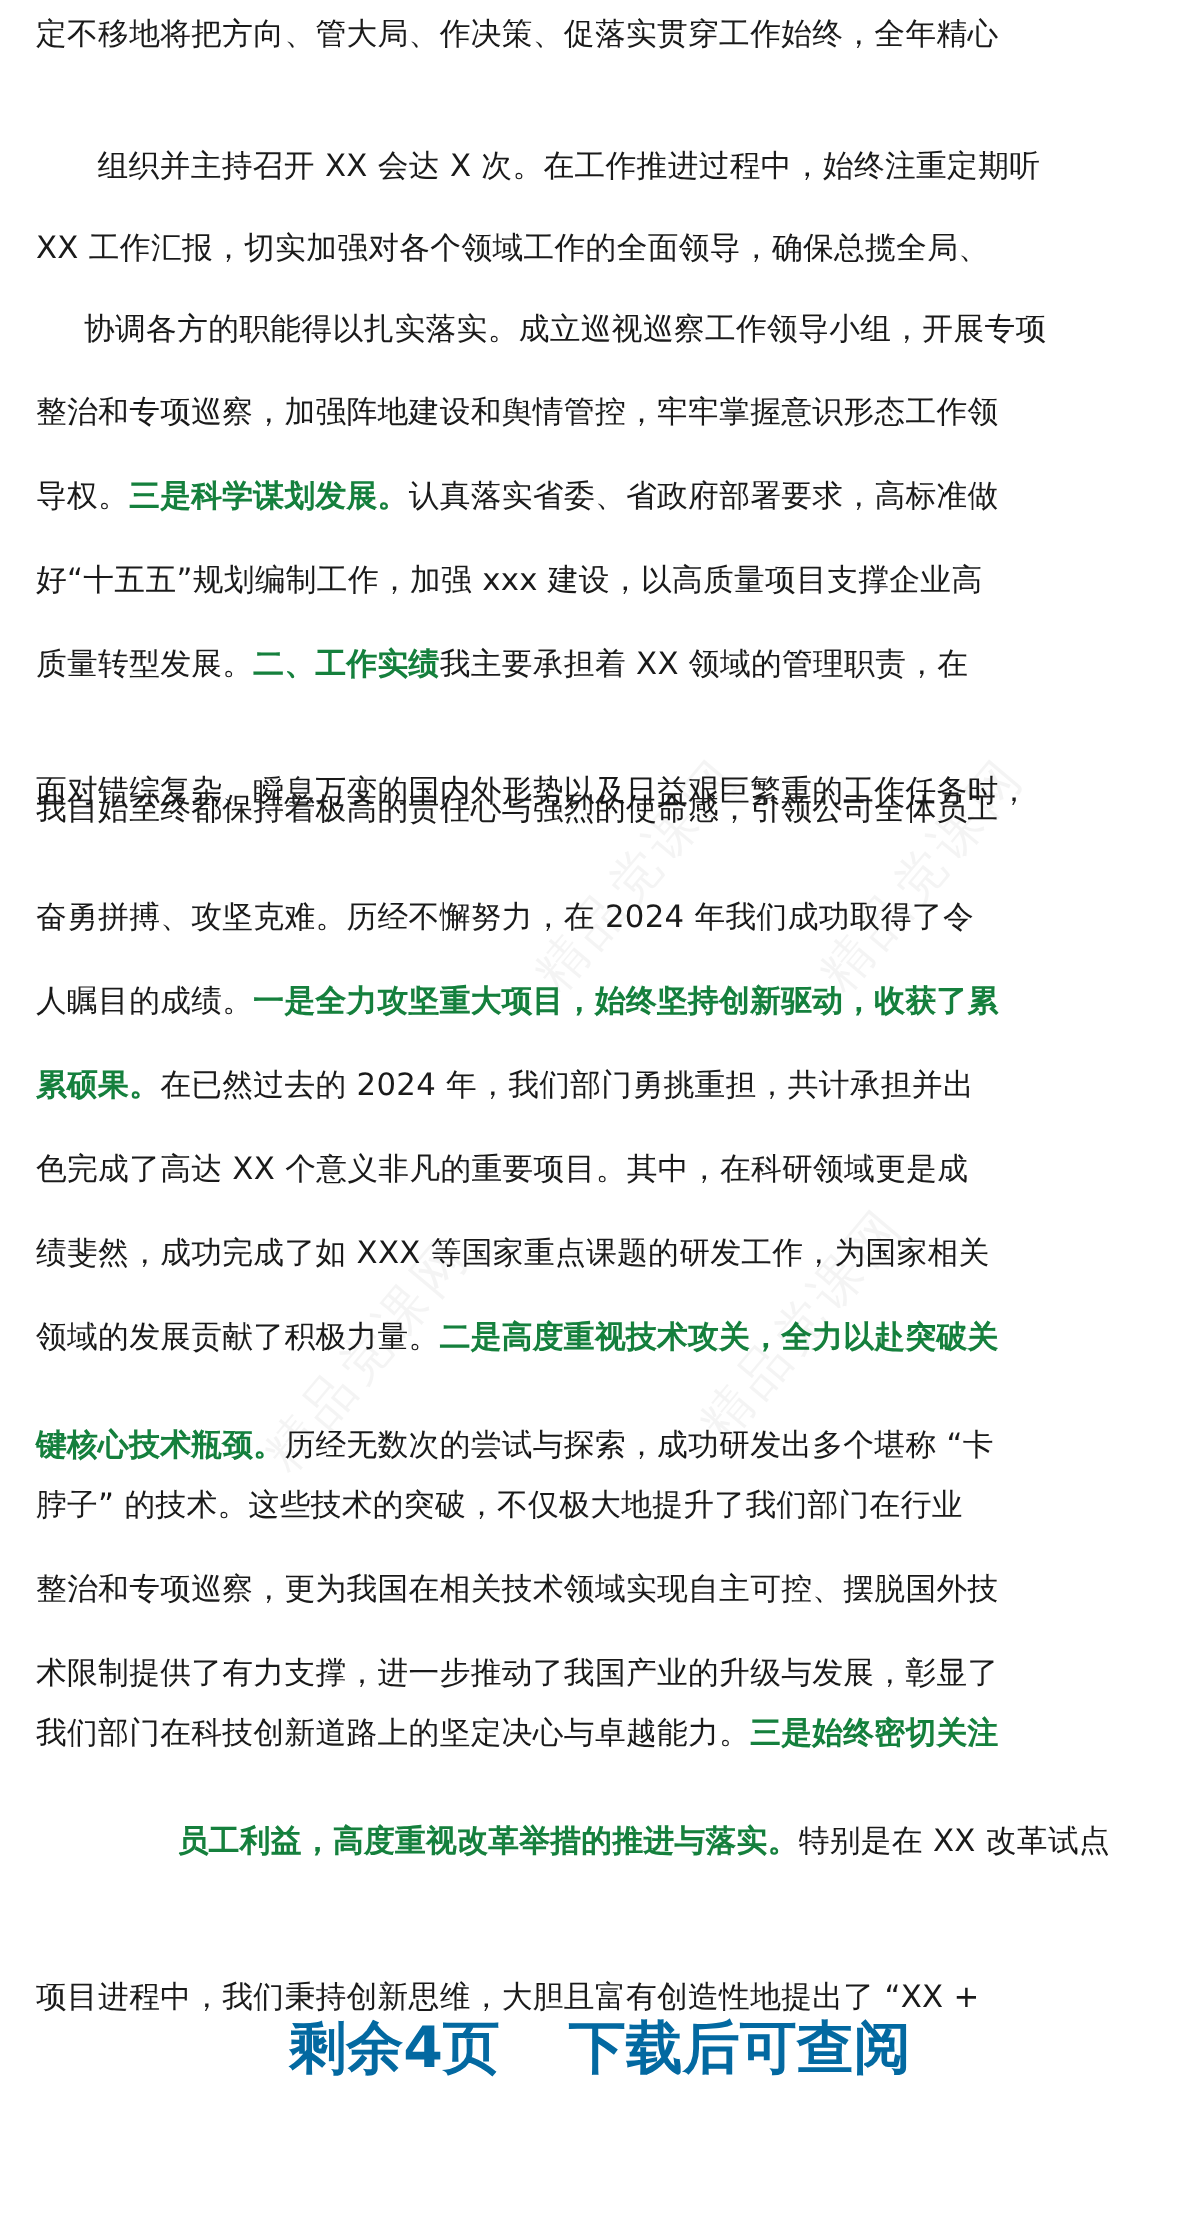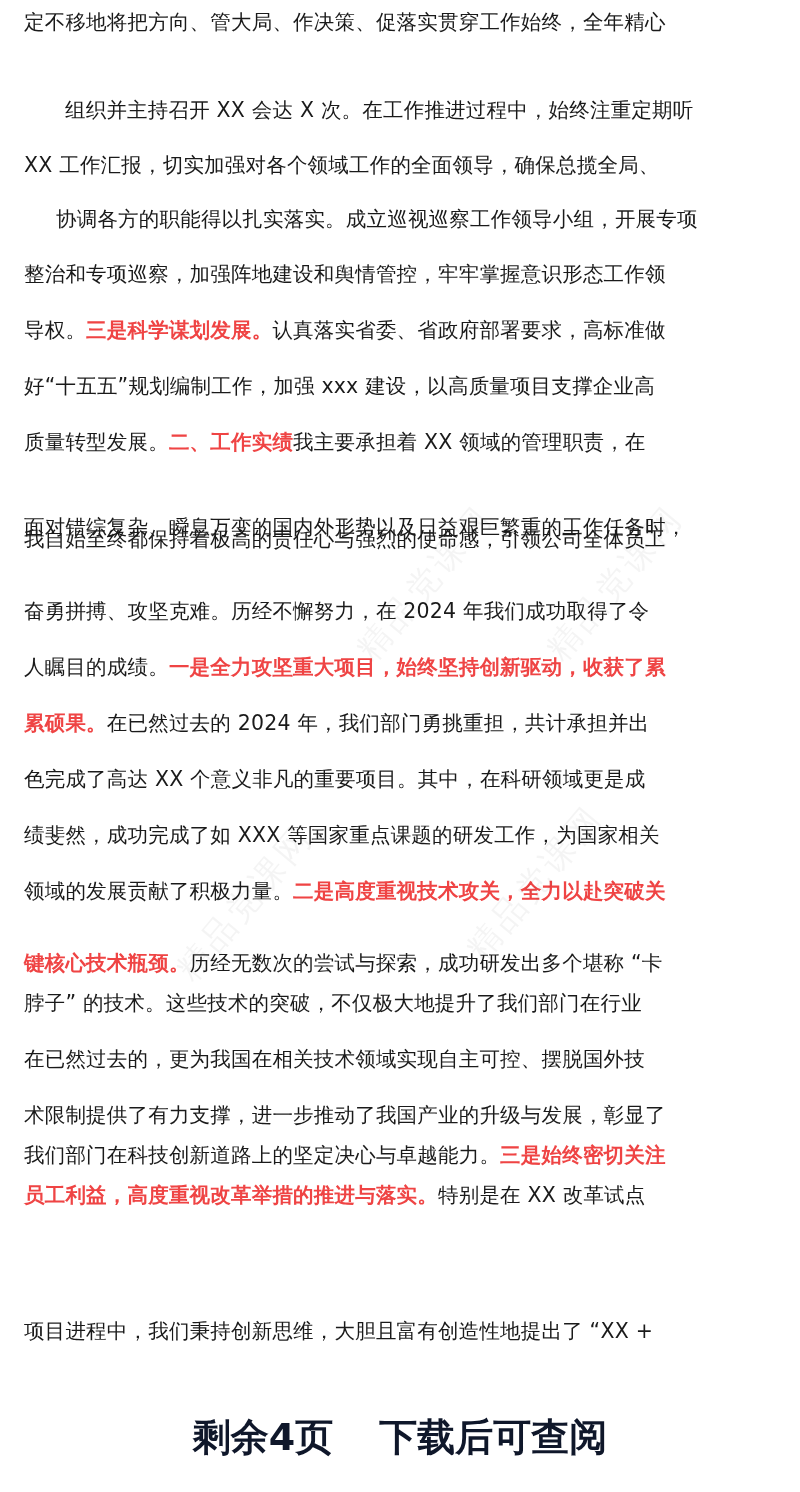--- a/index.html
+++ b/index.html
@@ -27,42 +27,42 @@
       left: 24px;
       right: 0;
       height: 30px;
       font-size: 20.5px;
       line-height: 30px;
       white-space: nowrap;
       letter-spacing: 0.2px;
     }
     .line .b {
       font-weight: bold;
-      color: #ef4444;
+      color: #15803d;
     }
     .watermark {
       position: absolute;
       font-size: 34px;
       color: rgba(0,0,0,0.045);
       transform: rotate(-50deg);
       white-space: nowrap;
       pointer-events: none;
       letter-spacing: 4px;
     }
     .footer-note {
       position: absolute;
       left: 0;
       width: 800px;
-      top: 1412px;
+      top: 1340px;
       height: 52px;
       text-align: center;
       font-family: "DejaVu Sans", "Liberation Sans", sans-serif;
       font-size: 38px;
       font-weight: bold;
-      color: #0f172a;
+      color: #0369a1;
       letter-spacing: 0px;
     }
     .footer-note span + span {
       margin-left: 46px;
     }
   </style>
 </head>
 <body>
 
 <div class="page">
@@ -78,24 +78,24 @@
       <div class="line" style="top: 512px;"><span>面对错综复杂、瞬息万变的国内外形势以及日益艰巨繁重的工作任务时，</span></div>
       <div class="line" style="top: 524px;"><span>我自始至终都保持着极高的责任心与强烈的使命感，引领公司全体员工</span></div>
       <div class="line" style="top: 596px;"><span>奋勇拼搏、攻坚克难。历经不懈努力，在  2024  年我们成功取得了令</span></div>
       <div class="line" style="top: 652px;"><span>人瞩目的成绩。</span><span class="b">一是全力攻坚重大项目，始终坚持创新驱动，收获了累</span></div>
       <div class="line" style="top: 708px;"><span class="b">累硕果。</span><span>在已然过去的  2024  年，我们部门勇挑重担，共计承担并出</span></div>
       <div class="line" style="top: 764px;"><span>色完成了高达  XX  个意义非凡的重要项目。其中，在科研领域更是成</span></div>
       <div class="line" style="top: 820px;"><span>绩斐然，成功完成了如  XXX  等国家重点课题的研发工作，为国家相关</span></div>
       <div class="line" style="top: 876px;"><span>领域的发展贡献了积极力量。</span><span class="b">二是高度重视技术攻关，全力以赴突破关</span></div>
       <div class="line" style="top: 932px; margin-top: 16px;"><span class="b">键核心技术瓶颈。</span><span>历经无数次的尝试与探索，成功研发出多个堪称  “卡</span></div>
       <div class="line" style="top: 988px;"><span>脖子”   的技术。这些技术的突破，不仅极大地提升了我们部门在行业</span></div>
-      <div class="line" style="top: 1044px;"><span>在已然过去的，更为我国在相关技术领域实现自主可控、摆脱国外技</span></div>
+      <div class="line" style="top: 1044px;"><span>整治和专项巡察，更为我国在相关技术领域实现自主可控、摆脱国外技</span></div>
       <div class="line" style="top: 1100px;"><span>术限制提供了有力支撑，进一步推动了我国产业的升级与发展，彰显了</span></div>
       <div class="line" style="top: 1140px;"><span>我们部门在科技创新道路上的坚定决心与卓越能力。</span><span class="b">三是始终密切关注</span></div>
-      <div class="line" style="top: 1180px;"><span class="b">员工利益，高度重视改革举措的推进与落实。</span><span>特别是在  XX  改革试点</span></div>
+      <div class="line" style="top: 1212px; text-align: right;"><span class="b">员工利益，高度重视改革举措的推进与落实。</span><span>特别是在  XX  改革试点</span></div>
       <div class="line" style="top: 1268px; margin-top: 48px;"><span>项目进程中，我们秉持创新思维，大胆且富有创造性地提出了   “XX +</span></div>
     </div>
   <div id="watermarks">
       <div class="watermark" style="left: 330px; top: 560px;">精品党课网</div>
       <div class="watermark" style="left: 520px; top: 560px;">精品党课网</div>
       <div class="watermark" style="left: 150px; top: 880px;">精品党课网</div>
       <div class="watermark" style="left: 440px; top: 860px;">精品党课网</div>
     </div>
   <div class="footer-note">
     <span>剩余4页</span><span>下载后可查阅</span>

